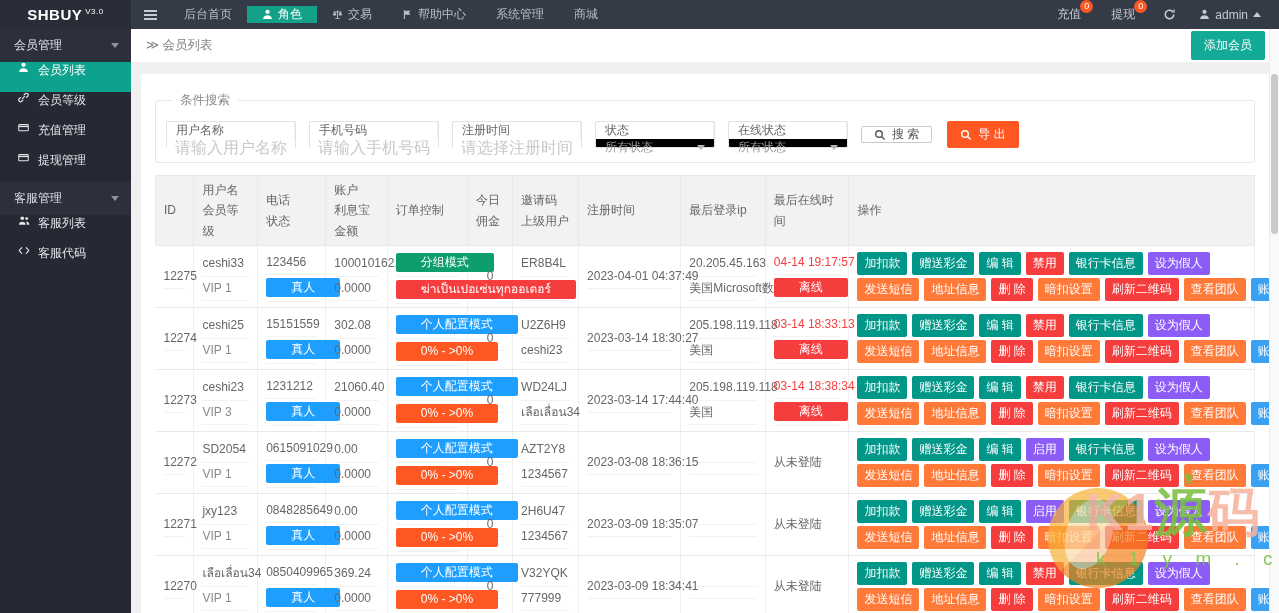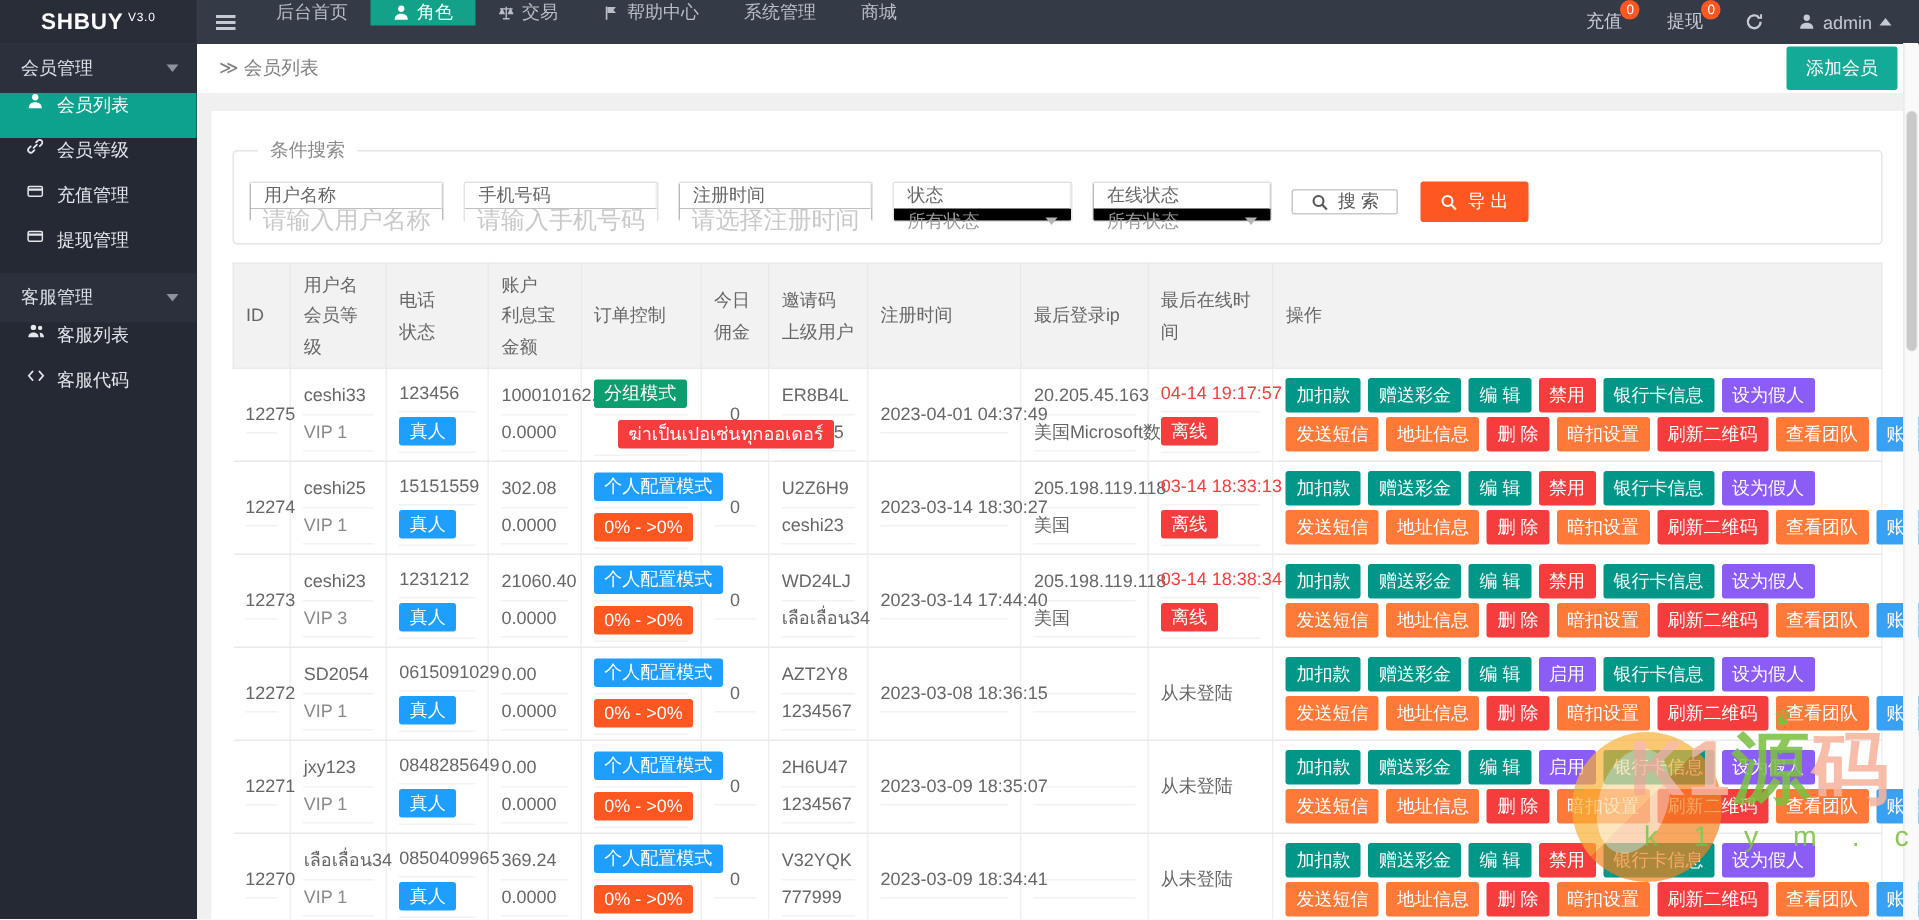--- a/index.html
+++ b/index.html
@@ -53,26 +53,26 @@
 
   
   table.members { width:100%; border-collapse:collapse; table-layout:fixed; font-size:12px; color:#666; }
   table.members th { background:#f2f2f2; font-weight:normal; text-align:left; color:#666; padding:4px 8px; border:1px solid #e9e9e9; height:44px; line-height:1.7; }
   table.members td { padding:3px 8px; border-right:1px solid #f0f0f0; border-bottom:1px solid #e9e9e9; vertical-align:middle; overflow:visible; }
   .cl { display:block; padding:3px 0 4px 0; border-bottom:1px solid #f2f2f2; line-height:1.35; min-height:12px; white-space:nowrap; }
   .cl:last-child { border-bottom:none; }
   .cl.lined:last-child { border-bottom:1px solid #f2f2f2; }
   td.ctr { text-align:center; }
   .sub { color:#8a8a8a; }
-  .badge { display:inline-block; color:#fff; border-radius:2px; padding:2px 7px; font-size:12px; line-height:1.25; }
+  .badge { display:inline-block; color:#fff; border-radius:2px; padding:2px 25px; font-size:12px; line-height:1.25; }
   .badge.blue { background:#1e9fff; }
   .badge.green { background:#0c9e6e; }
   .badge.dorange { background:#ff5722; }
   .badge.red { background:#f53d3d; }
-  .badge.wide { position:relative; z-index:3; white-space:nowrap;margin-left:16px; }
+  .badge.wide { position:relative; z-index:3; white-space:nowrap; }
   .red-text { color:#f53d3d; }
   .ops-line { display:flex; gap:5px; margin:3px 0; }
   .op { border:none; border-radius:2px; color:#fff; font-size:12px; padding:3px 7px; white-space:nowrap; cursor:pointer; }
   .op.teal { background:#009688; }
   .op.green { background:#8b5cf6; }
   .op.red { background:#f53d3d; }
   .op.orange { background:#ff7939; }
   .op.blue { background:#39a1f4; }
 
   
@@ -99,21 +99,21 @@
   <div class="logo">
     <span>SHBUY</span>
     <sup>V3.0</sup>
   </div>
   <div class="nav-left">
     <div class="hamburger">
         <i></i>
         <i></i>
         <i></i>
       </div>
-    <div id="nav-items" style="display:flex;align-items:flex-start;">
+    <div id="nav-items" style="display:flex;align-items:center;">
         <div class="nav-item">
           <span>后台首页</span>
         </div>
         <div class="nav-item active">
           <span class="ic">
             <svg viewBox="0 0 12 12" width="11" height="11">
               <circle cx="6" cy="3.1" r="2.3" fill="currentColor"></circle>
               <path d="M1.2 11c0-2.7 2.1-4.2 4.8-4.2s4.8 1.5 4.8 4.2z" fill="currentColor"></path>
             </svg>
           </span>

